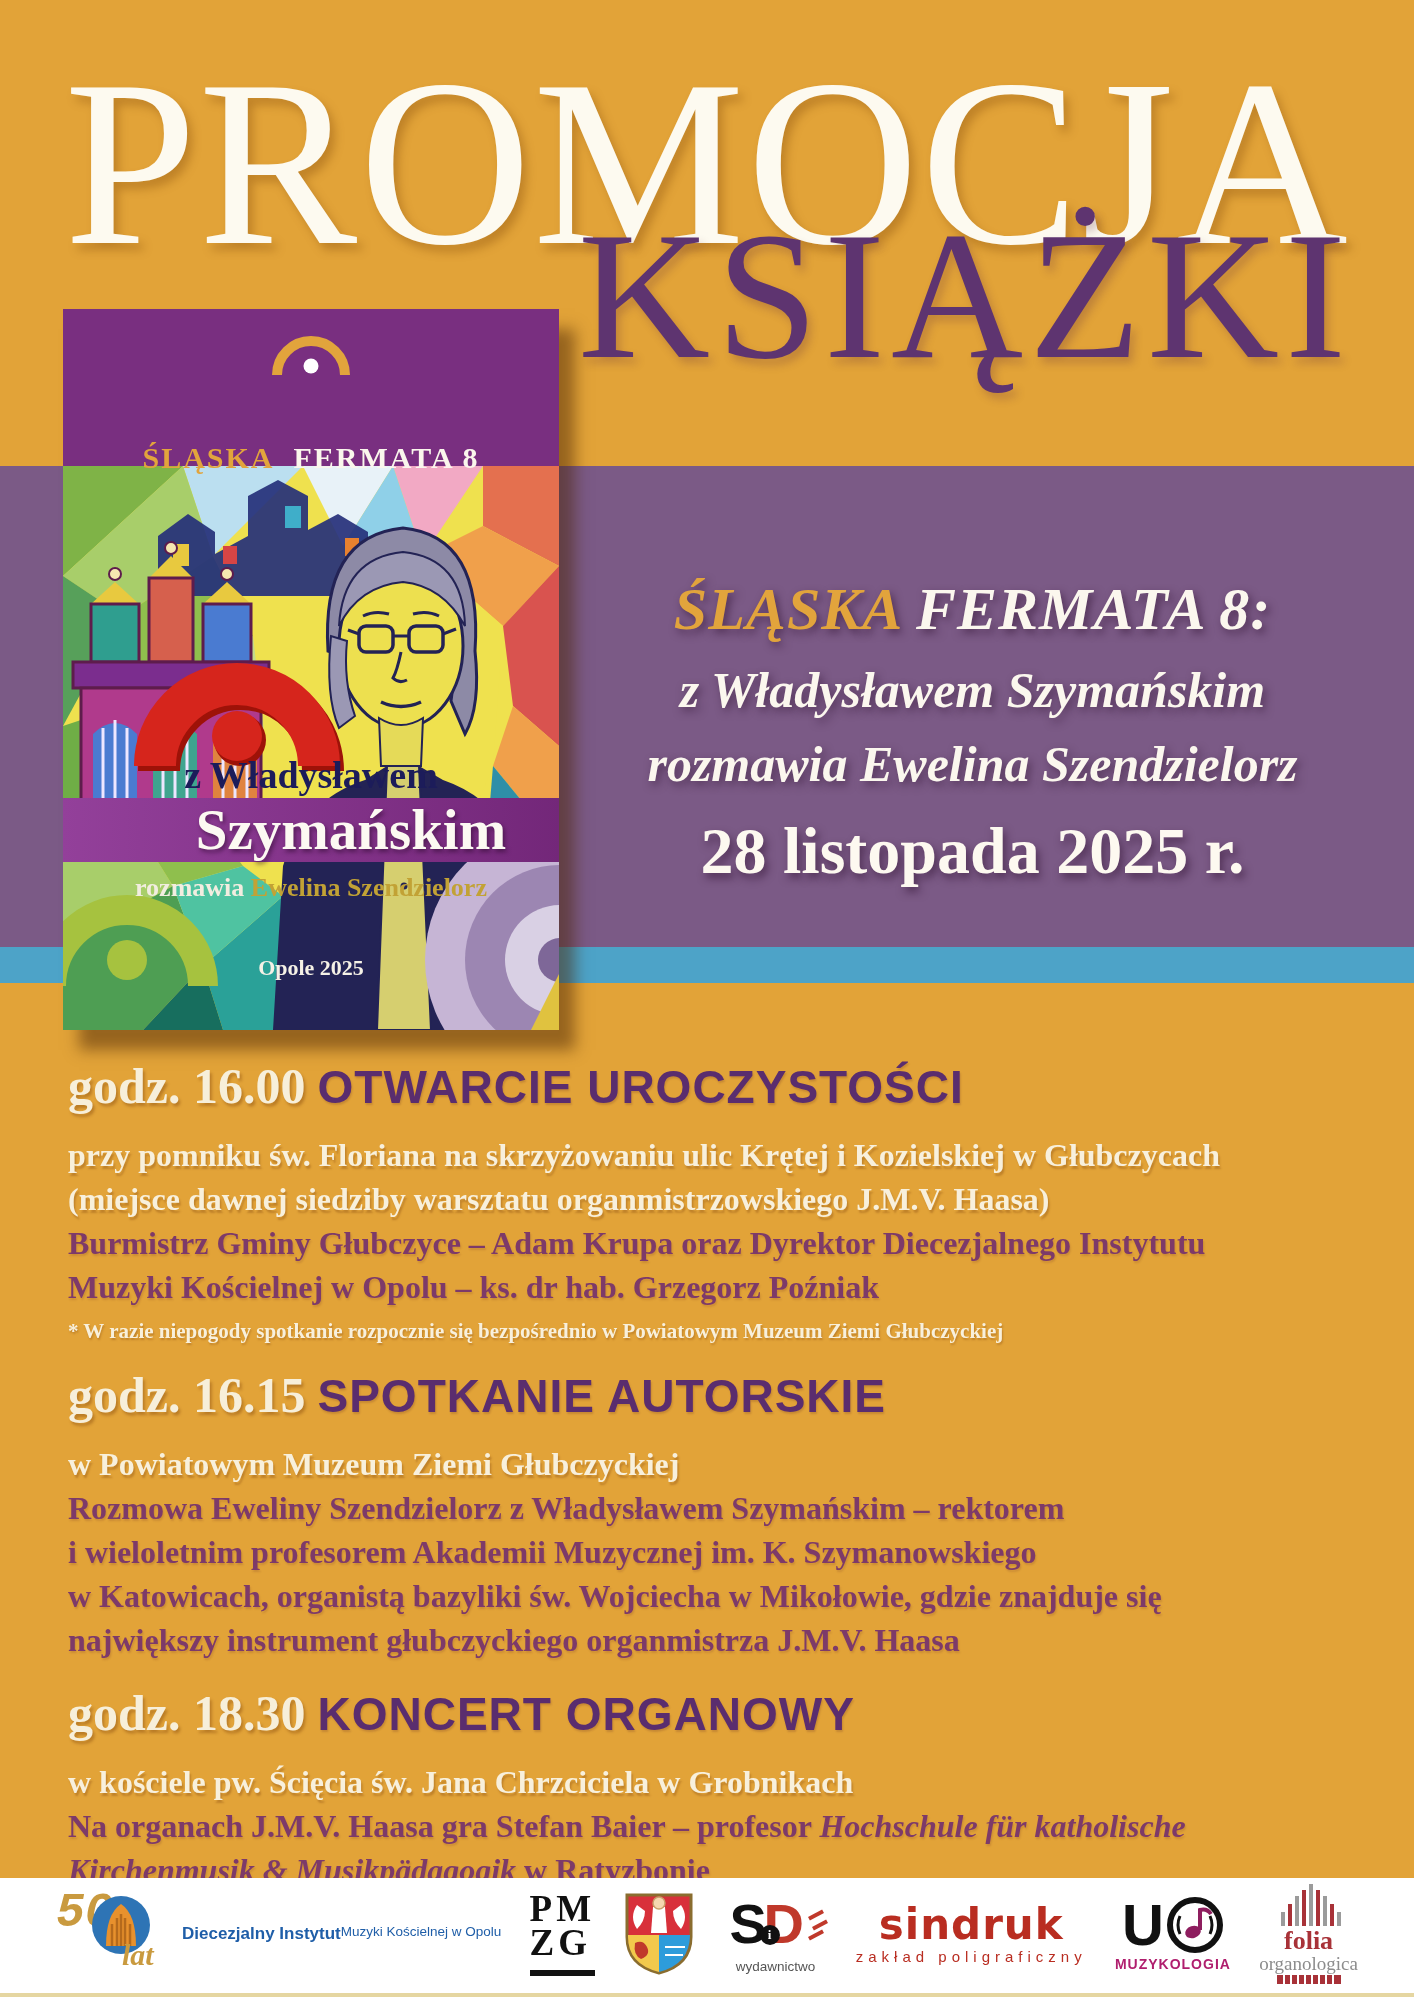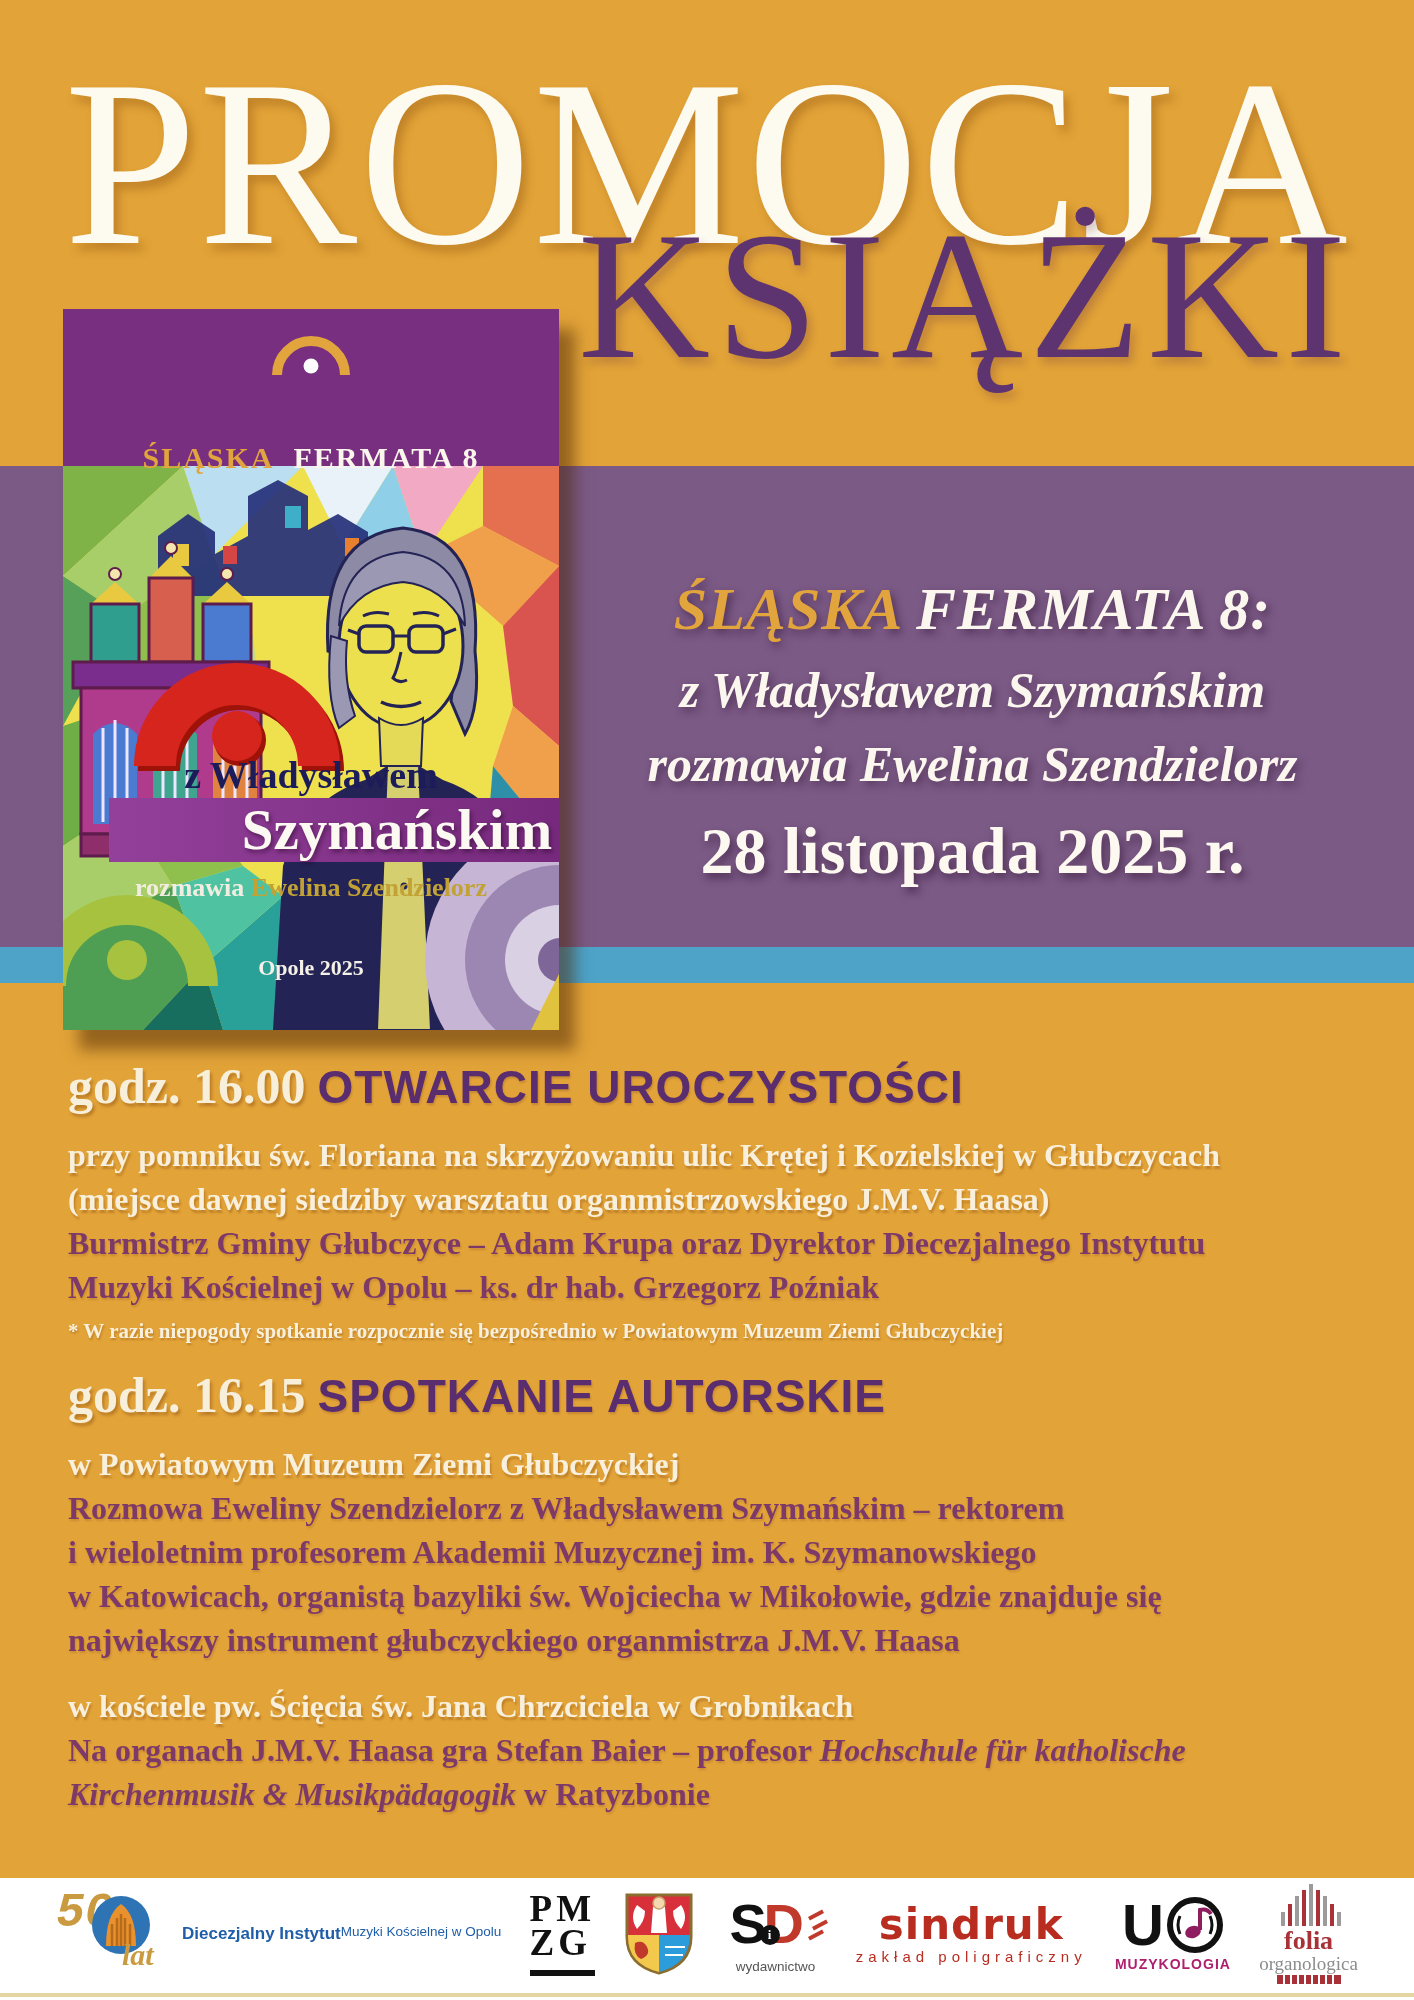--- a/index.html
+++ b/index.html
@@ -34,21 +34,21 @@
   .cover-header{position:absolute;top:0;left:0;width:496px;height:157px;background:#792F80;z-index:3;}
   .cover-header .fermata-wrap{position:absolute;top:16px;left:0;right:0;text-align:center;}
   .cover-series{position:absolute;top:102px;left:0;right:0;text-align:center;font-weight:bold;
       font-size:30px;letter-spacing:2px;white-space:nowrap;margin-top:30px;}
   .cover-series .gold{color:#E2A43C;}
   .cover-series .white{color:#FAF6EC;}
   .cover-art{position:absolute;top:157px;left:0;width:496px;height:564px;z-index:1;}
   .cover-title-top{position:absolute;top:444px;left:0;right:0;text-align:center;z-index:4;
       font-weight:bold;font-size:38px;color:#1C1C5A;white-space:nowrap;}
   .cover-band{position:absolute;top:489px;left:0;width:576px;height:64px;z-index:4;
-      background:linear-gradient(90deg,#93409A,#6E2374);text-align:center;margin-left:46px;}
+      background:linear-gradient(90deg,#93409A,#6E2374);text-align:center;}
   .cover-band span{font-weight:bold;font-size:57px;line-height:64px;color:#FCF9F2;
       text-shadow:2px 3px 4px rgba(40,5,40,.5);}
   .cover-byline{position:absolute;top:564px;left:0;right:0;text-align:center;z-index:4;
       font-weight:bold;font-size:26px;white-space:nowrap;}
   .cover-byline .pre{color:#F2EDE0;}
   .cover-byline .name{color:#C2A235;}
   .cover-imprint{position:absolute;top:646px;left:0;right:0;text-align:center;z-index:4;
       font-weight:bold;font-size:22px;color:#F5F1E6;}
 
   
@@ -278,20 +278,24 @@
       <div class="sched-lines">
         <div class="sched-line cream">w Powiatowym Muzeum Ziemi Głubczyckiej</div>
         <div class="sched-line purple">Rozmowa Eweliny Szendzielorz z Władysławem Szymańskim – rektorem</div>
         <div class="sched-line purple">i wieloletnim profesorem Akademii Muzycznej im. K. Szymanowskiego</div>
         <div class="sched-line purple">w Katowicach, organistą bazyliki św. Wojciecha w Mikołowie, gdzie znajduje się</div>
         <div class="sched-line purple">największy instrument głubczyckiego organmistrza J.M.V. Haasa</div>
       </div>
     </div>
 
     <div class="sched-item">
+      <div class="sched-head">
+        <span class="sched-time">godz. 18.30</span>
+        <span class="sched-title">KONCERT ORGANOWY</span>
+      </div>
       <div class="sched-lines">
         <div class="sched-line cream">w kościele pw. Ścięcia św. Jana Chrzciciela w Grobnikach</div>
         <div class="sched-line purple"><span>Na organach J.M.V. Haasa gra Stefan Baier – profesor </span><span class="it">Hochschule für katholische</span></div>
         <div class="sched-line purple"><span class="it">Kirchenmusik &amp; Musikpädagogik</span><span> w Ratyzbonie</span></div>
       </div>
     </div>
 
   </div>
 
   <div class="footer">

